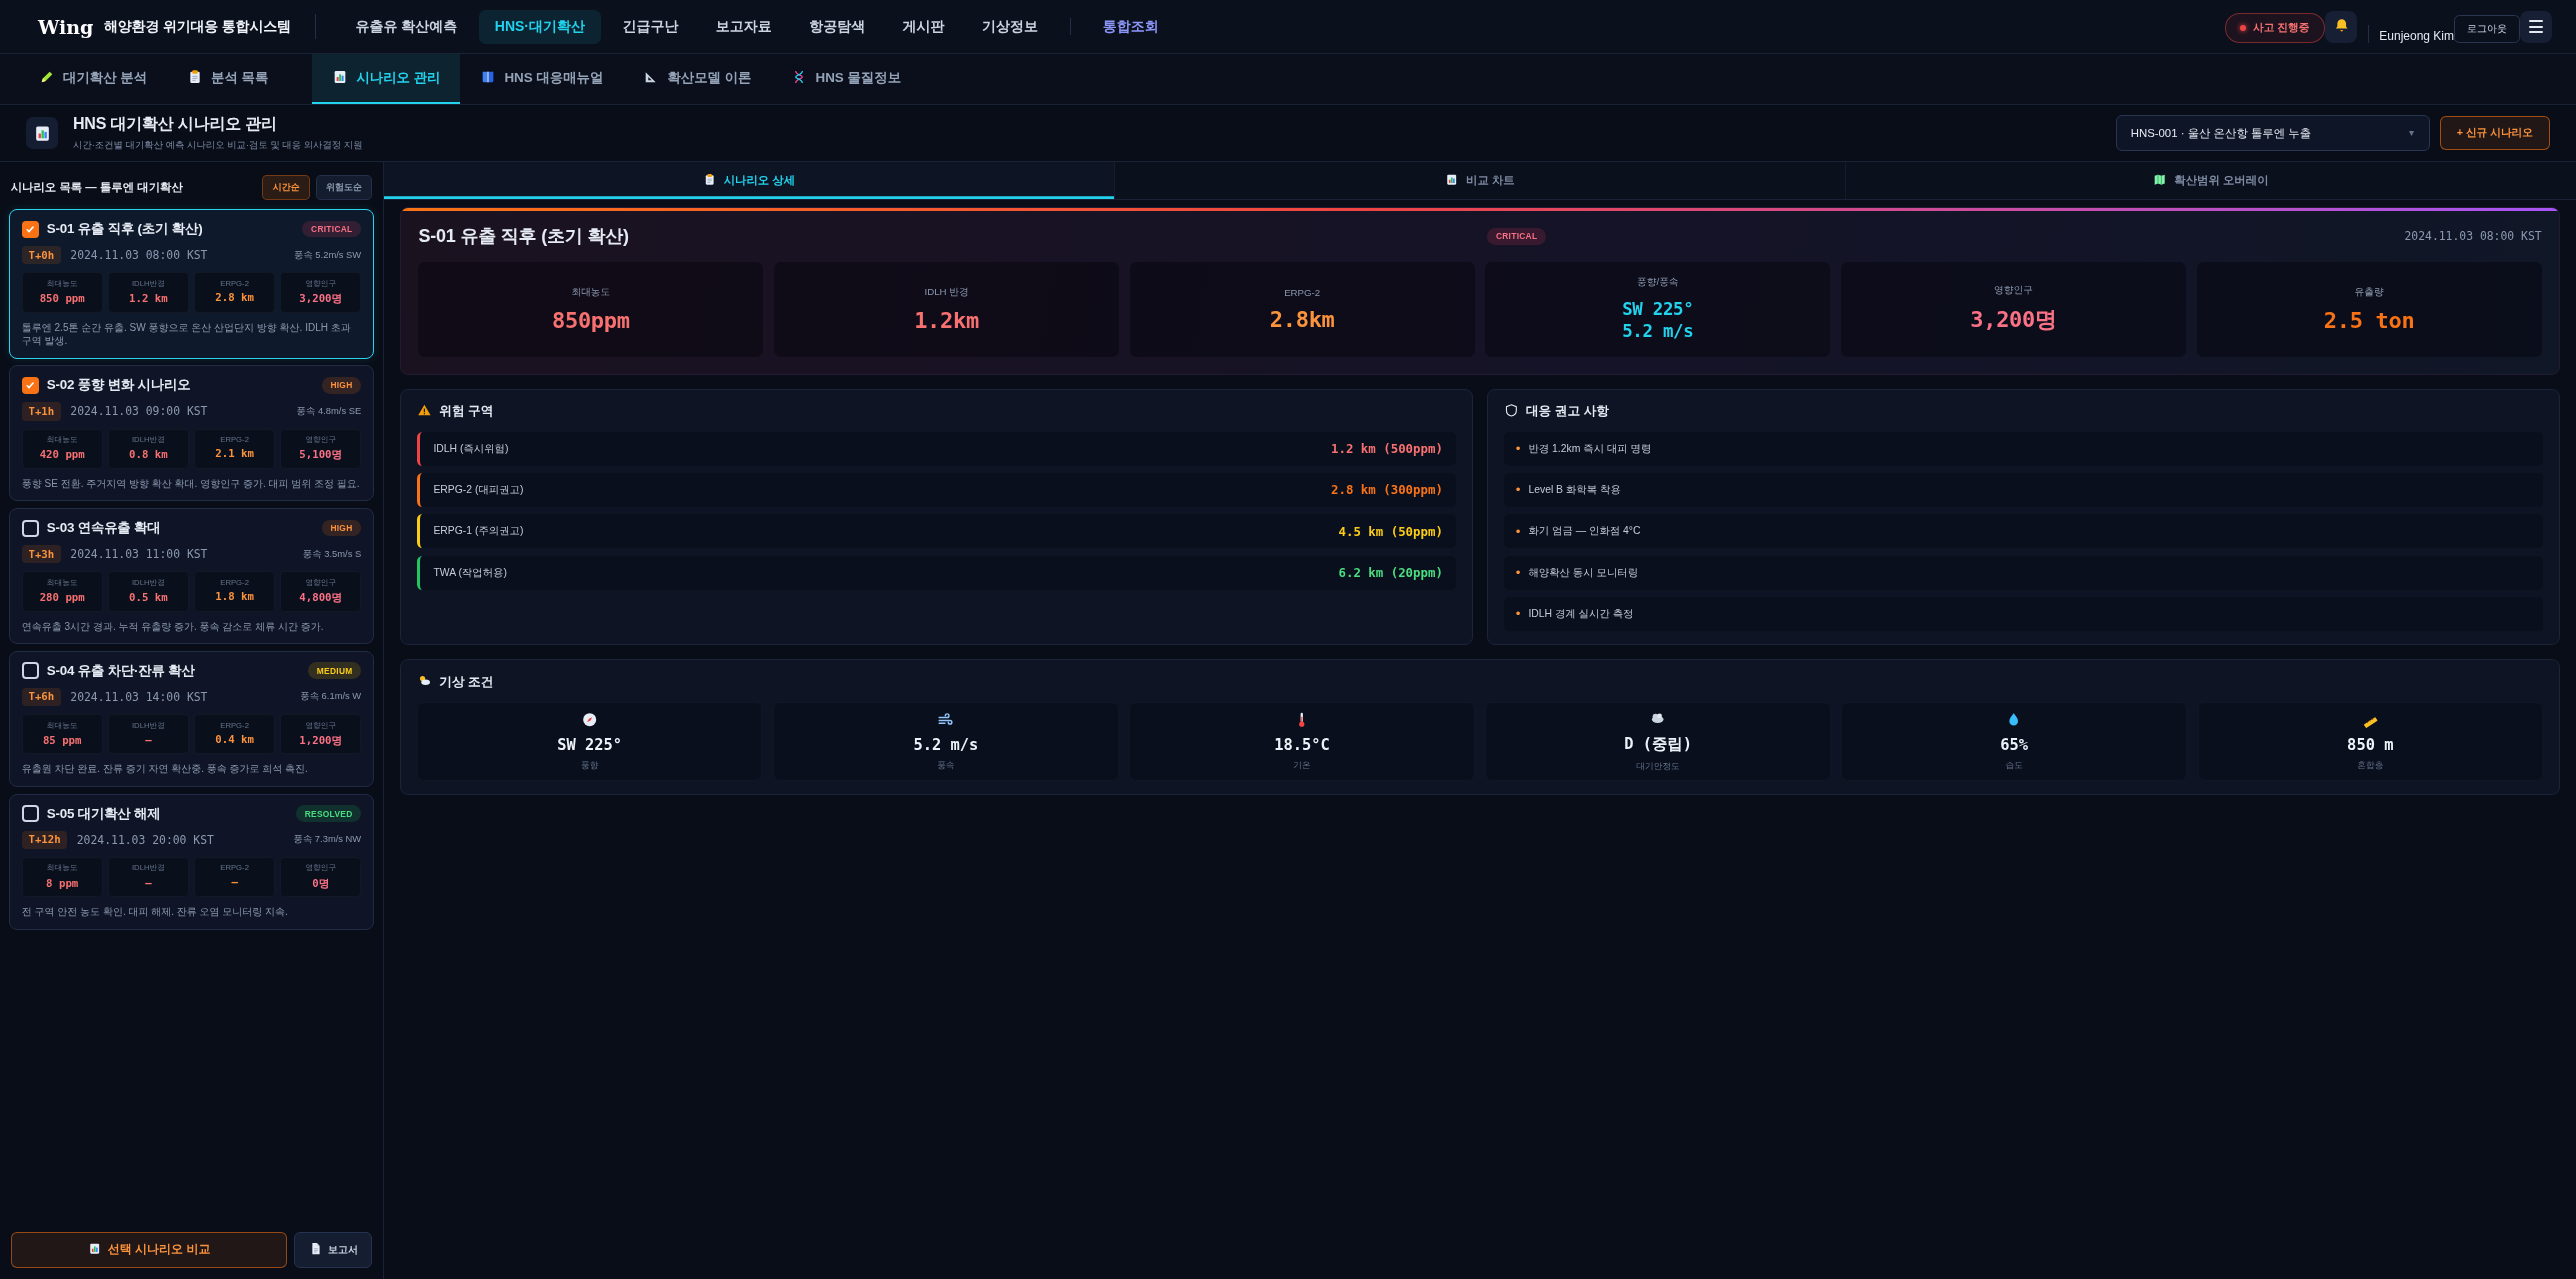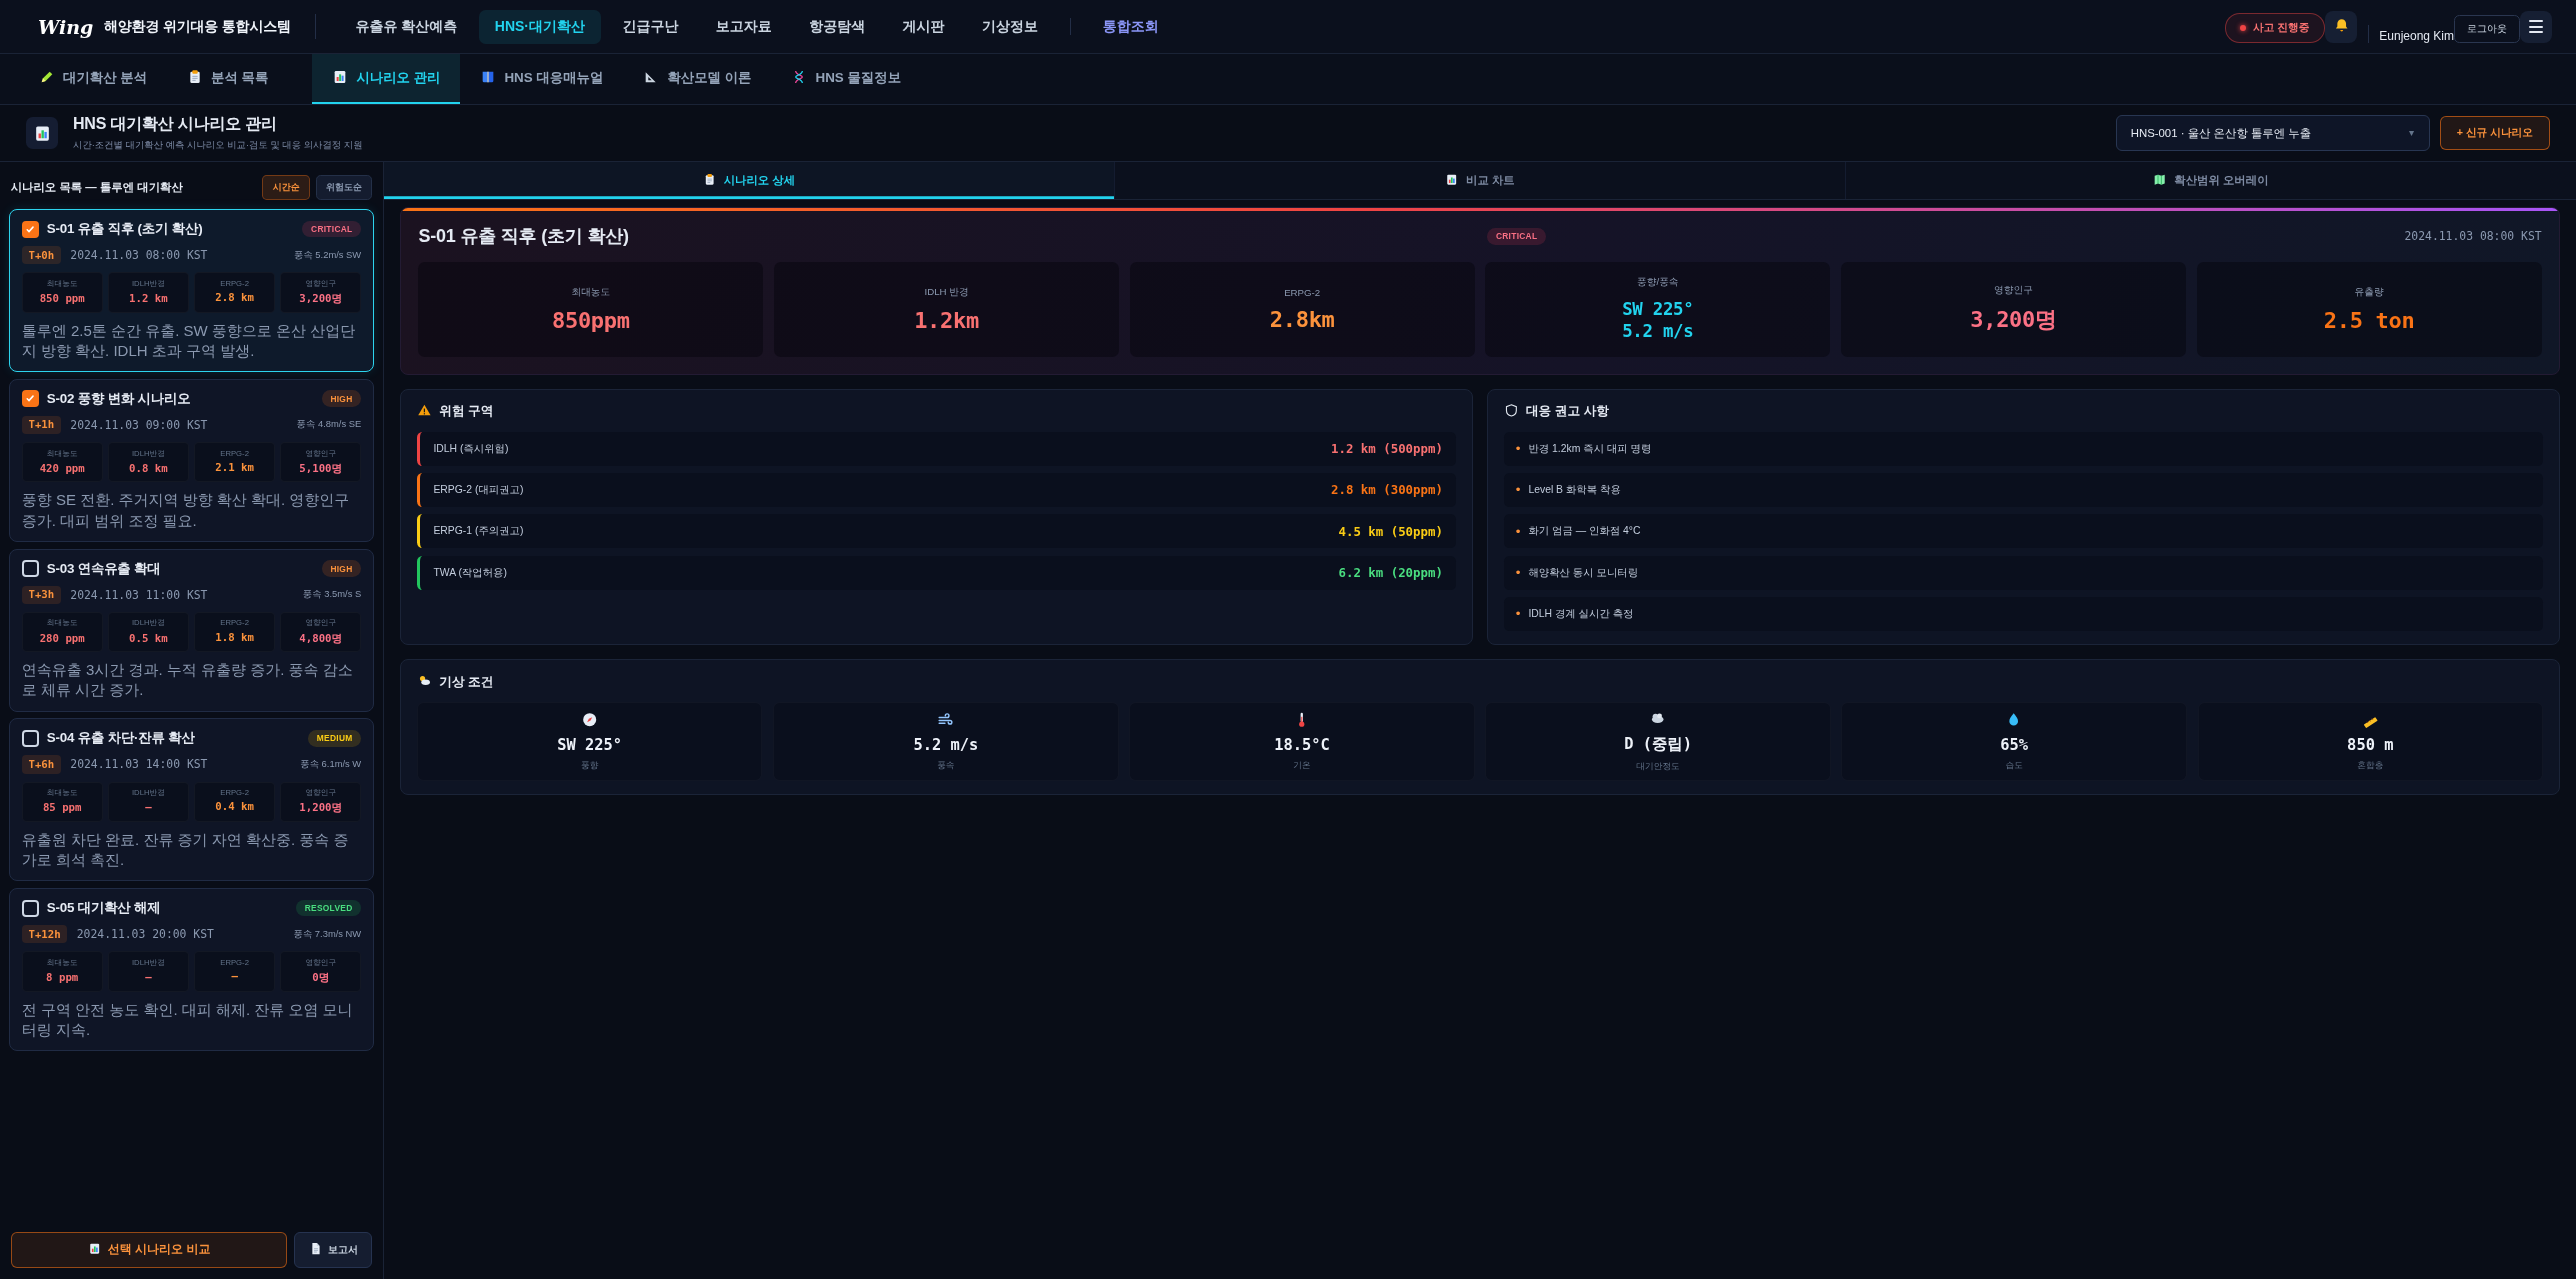--- a/index.html
+++ b/index.html
@@ -7,21 +7,21 @@
   body {
     background:#090d17; color:#e5eaf3;
     font-family:"Liberation Sans","DejaVu Sans",sans-serif;
   }
   .mono { font-family:"DejaVu Sans Mono",monospace; }
 
   
   .topbar { height:54px; background:#0b101d; border-bottom:0.7px solid #1a2336;
     display:flex; align-items:center; padding:0 24px 0 38px; }
   .logo { display:flex; align-items:center; gap:10.7px; }
-  .logo-mark { font-family:"DejaVu Serif",serif; font-style:italic; font-weight:700;
+  .logo-mark { font-family:"DejaVu Serif",serif; font-weight:700;
     font-size:19px; color:#ffffff; }
   .logo-title { font-size:14px; font-weight:700; color:#f1f5fb; letter-spacing:-0.2px; }
   .vdiv { width:0.7px; height:25.5px; background:#232e47; margin:0 24px; }
   .vdiv-sm { width:0.7px; height:17.4px; background:#232e47; margin:0 10.7px; }
   .nav { display:flex; align-items:center; gap:5.4px; }
   .nav-item { font-size:14px; font-weight:700; color:#cbd5e1; padding:8px 16px;
     border-radius:6.7px; white-space:nowrap; cursor:pointer; }
   .nav-item.active { color:#22d3ee; background:rgba(34,211,238,.10); }
   .nav-item.accent { color:#8b96f8; }
   .top-right { margin-left:auto; display:flex; align-items:flex-end; gap:0; }
@@ -99,21 +99,21 @@
   .card-meta { display:flex; align-items:center; gap:9.4px; margin-top:8px; }
   .t-badge { font-size:10.7px; font-weight:700; color:#fb923c; background:rgba(249,115,22,.13);
     border-radius:4px; padding:2.7px 6.7px; }
   .card-date { font-size:11.4px; color:#8b99b0; }
   .card-wind { margin-left:auto; font-size:9.4px; color:#8b99b0; white-space:nowrap; }
   .card-stats { display:grid; grid-template-columns:repeat(4,1fr); gap:5.4px; margin-top:8px; }
   .cstat { background:#0a0f1c; border:0.7px solid rgba(255,255,255,.04); border-radius:4.7px;
     padding:5.4px 2.7px; text-align:center; }
   .cstat-label { font-size:7.7px; color:#64748b; }
   .cstat-value { font-size:10.7px; font-weight:700; margin-top:3.4px; }
-  .card-desc { font-size:15px; color:#8b99b0; margin-top:8px; line-height:1.35; }
+  .card-desc { font-size:10px; color:#8b99b0; margin-top:8px; line-height:1.35; }
 
   .c-red { color:#f87171; } .c-orange { color:#fb923c; } .c-pink { color:#fb7185; }
   .c-cyan { color:#22d3ee; } .c-green { color:#4ade80; } .c-yellow { color:#facc15; }
   .c-orange2 { color:#f97316; }
 
   .bottom-actions { margin-top:auto; padding:9.4px 10.7px 12px; display:flex; gap:6.7px; }
   .btn-compare { flex:1; display:flex; align-items:center; justify-content:center; gap:6.7px;
     font-size:12px; font-weight:700; color:#fb923c; background:rgba(249,115,22,.10);
     border:0.7px solid rgba(249,115,22,.55); border-radius:6px; padding:8.7px 0; cursor:pointer; }
   .btn-report { display:flex; align-items:center; gap:6px; font-size:10px; font-weight:700;

